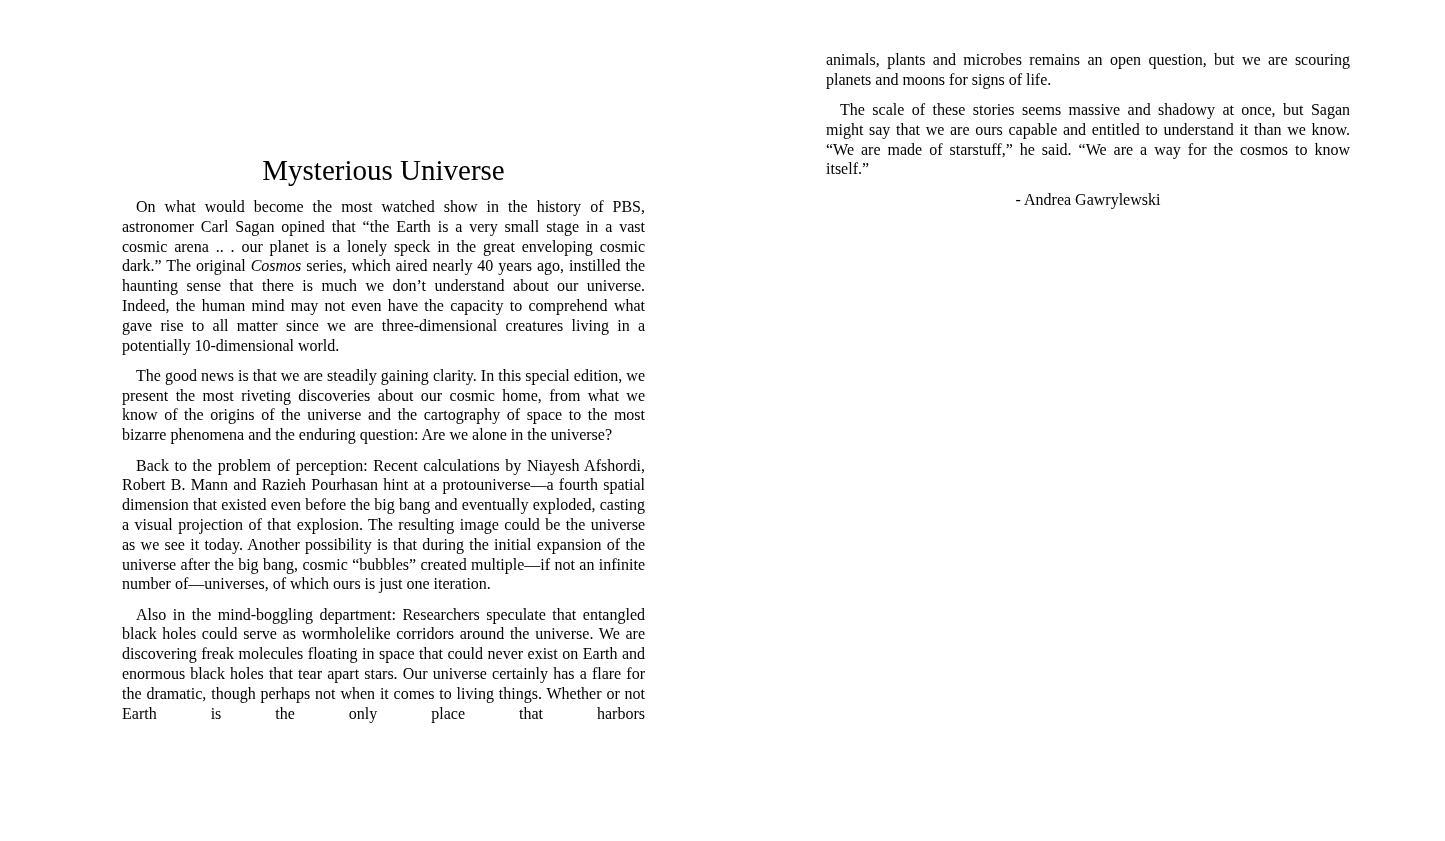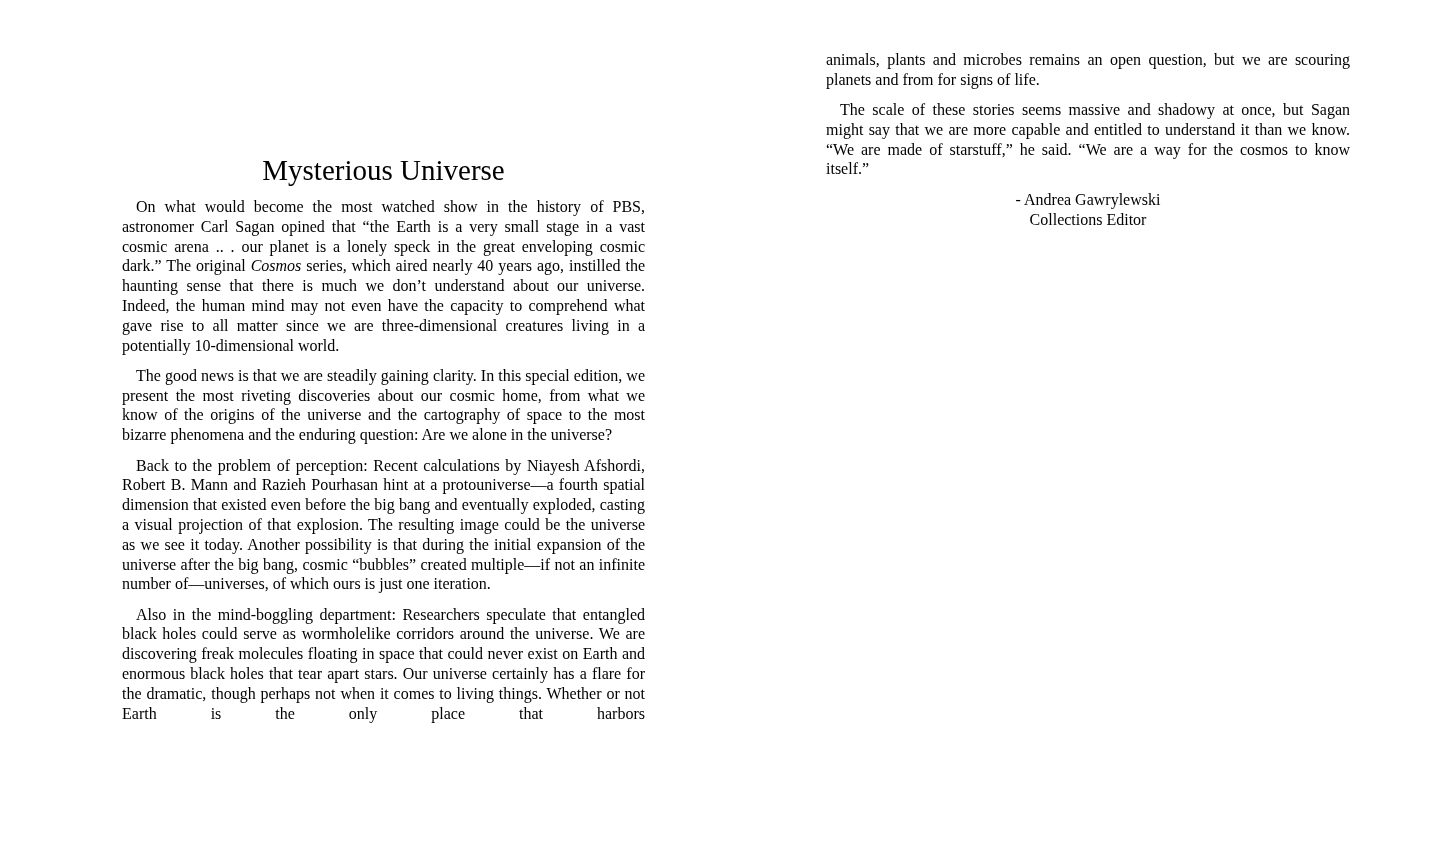--- a/index.html
+++ b/index.html
@@ -69,23 +69,22 @@
     <p><span>On what would become the most watched show in the history of PBS, astronomer Carl Sagan opined that “the Earth is a very small stage in a vast cosmic arena .. . our planet is a lonely speck in the great enveloping cosmic dark.” The original </span><span class="italic">Cosmos</span><span> series, which aired nearly 40 years ago, instilled the haunting sense that there is much we don’t understand about our universe. Indeed, the human mind may not even have the capacity to comprehend what gave rise to all matter since we are three-dimensional creatures living in a potentially 10-dimensional world.</span></p>
 
     <p>The good news is that we are steadily gaining clarity. In this special edition, we present the most riveting discoveries about our cosmic home, from what we know of the origins of the universe and the cartography of space to the most bizarre phenomena and the enduring question: Are we alone in the universe?</p>
 
     <p>Back to the problem of perception: Recent calculations by Niayesh Afshordi, Robert B. Mann and Razieh Pourhasan hint at a protouniverse—a fourth spatial dimension that existed even before the big bang and eventually exploded, casting a visual projection of that explosion. The resulting image could be the universe as we see it today. Another possibility is that during the initial expansion of the universe after the big bang, cosmic “bubbles” created multiple—if not an infinite number of—universes, of which ours is just one iteration.</p>
 
     <p class="justify-last">Also in the mind-boggling department: Researchers speculate that entangled black holes could serve as wormholelike corridors around the universe. We are discovering freak molecules floating in space that could never exist on Earth and enormous black holes that tear apart stars. Our universe certainly has a flare for the dramatic, though perhaps not when it comes to living things. Whether or not Earth is the only place that harbors</p>
   </div>
 
   <div class="col col-right">
-    <p class="no-indent">animals, plants and microbes remains an open question, but we are scouring planets and from for signs of life.</p>
+    <p class="no-indent">animals, plants and microbes remains an open question, but we are scouring planets and moons for signs of life.</p>
 
-    <p>The scale of these stories seems massive and shadowy at once, but Sagan might say that we are more capable and entitled to understand it than we know. “We are made of starstuff,” he said. “We are a way for the cosmos to know itself.”</p>
+    <p>The scale of these stories seems massive and shadowy at once, but Sagan might say that we are ours capable and entitled to understand it than we know. “We are made of starstuff,” he said. “We are a way for the cosmos to know itself.”</p>
 
     <div class="signature">
       <div>- Andrea Gawrylewski</div>
-      <div>Collections Editor</div>
     </div>
   </div>
 
 </div>
 
 </body></html>

